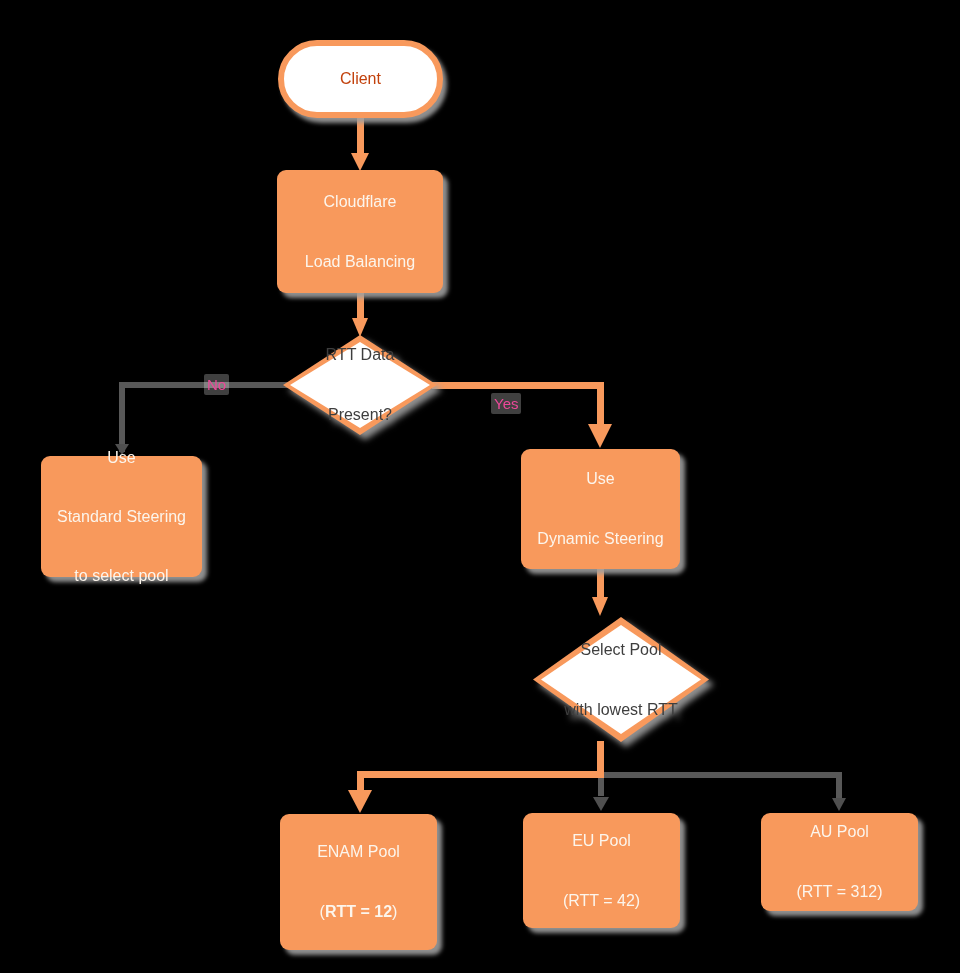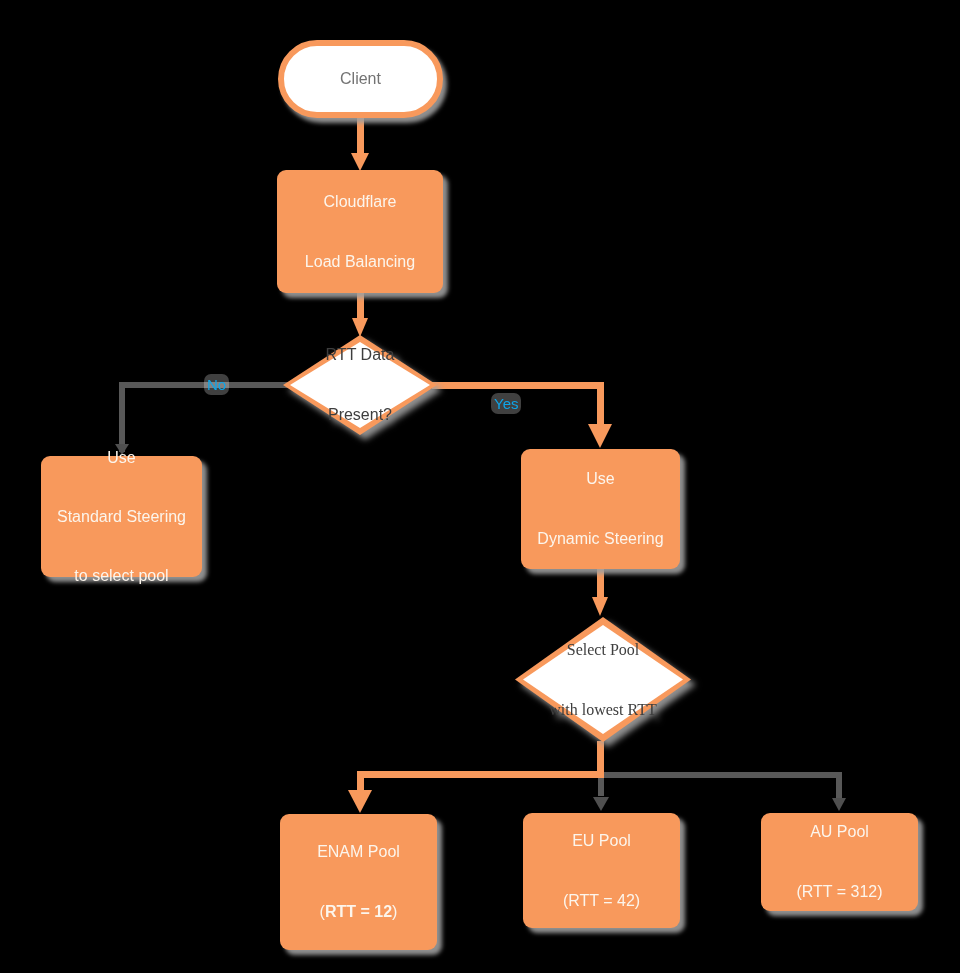--- a/index.html
+++ b/index.html
@@ -21,21 +21,21 @@
   }
   .node-process{
     background:#F8995C;
     color:#FCF5EC;
     border-radius:9px;
     box-shadow:5px 5px 4px rgba(158,158,158,0.9);
     gap:36px;
   }
   .node-terminator{
     background:#FFFFFF;
-    color:#737373;
+    color:#c2410c;
     border:6px solid #F8995C;
     border-radius:42px;
     box-shadow:4px 5px 4px rgba(158,158,158,0.9);
   }
   .diamond{
     position:absolute;
     filter:drop-shadow(5px 5px 3px rgba(158,158,158,0.9));
   }
   .d-outer{position:absolute;inset:0;background:#F8995C;
     clip-path:polygon(50% 0,100% 50%,50% 100%,0 50%);}
@@ -50,23 +50,23 @@
   }
   
   .line{position:absolute;}
   .line.orange{background:#F8995C;}
   .line.gray{background:#585858;}
   .arrow{position:absolute;width:0;height:0;}
   
   .edge-label{
     position:absolute;
     font-size:15px;line-height:19px;
-    color:#0ea5e9;
+    color:#ec4899;
     background:rgba(255,255,255,0.25);
-    padding:1px 3px;border-radius:7px;
+    padding:1px 3px;border-radius:2px;
   }
   .b{font-weight:bold;}
 </style>
 </head>
 <body>
 
 <div class="canvas">
 
   <div class="line orange" style="left:357px;top:116px;width:7px;height:42px;"></div>
   <div class="arrow" style="left:351px;top:153px;border-left:9px solid transparent;border-right:9px solid transparent;border-top:18px solid #F8995C;"></div>
@@ -122,21 +122,21 @@
     <span>Use</span>
     <span>Standard Steering</span>
     <span>to select pool</span>
   </div>
 
   <div class="node node-process" style="left:521px;top:449px;width:159px;height:120px;">
     <span>Use</span>
     <span>Dynamic Steering</span>
   </div>
 
-  <div class="diamond" style="left:515px;top:617px;width:176px;height:125px;font-family:Liberation Serif, serif;">
+  <div class="diamond" style="left:533px;top:617px;width:176px;height:125px;">
     <div class="d-outer"></div>
     <div class="d-inner" style="inset:8px;"></div>
     <div class="d-label">
       <span>Select Pool</span>
       <span>with lowest RTT</span>
     </div>
   </div>
 
   <div class="node node-process" style="left:280px;top:814px;width:157px;height:136px;">
     <span>ENAM Pool</span>

